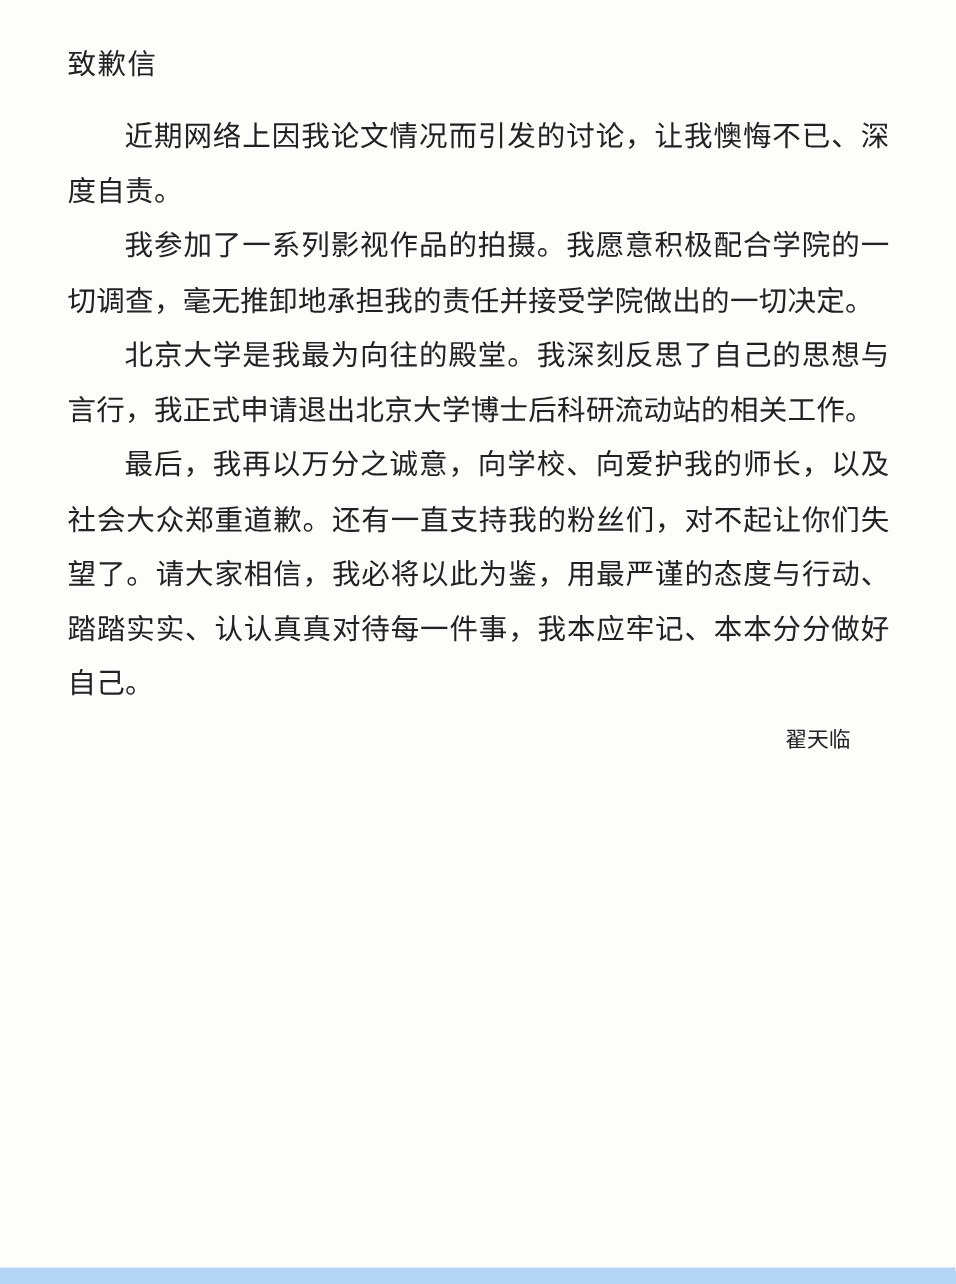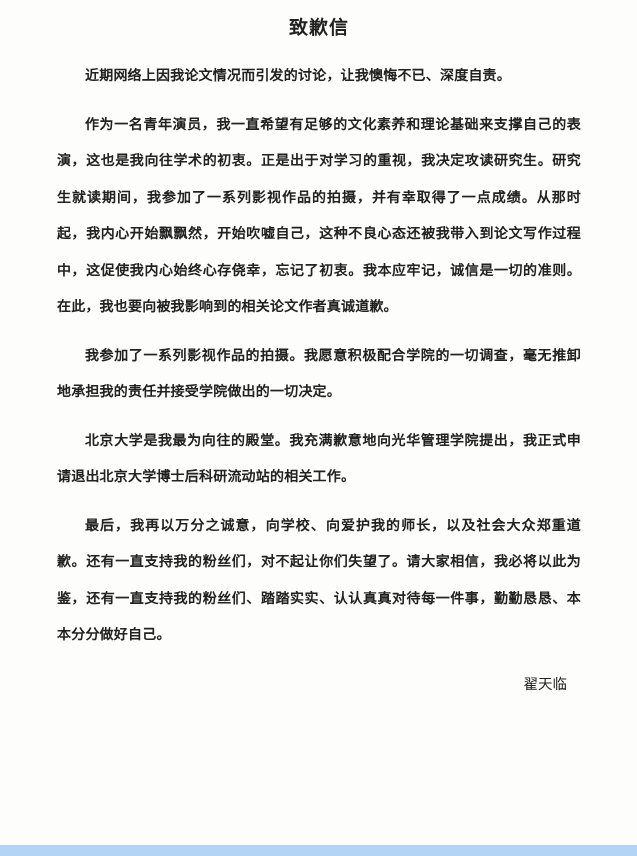--- a/index.html
+++ b/index.html
@@ -18,36 +18,34 @@
   .page {
     position: absolute;
     top: 0;
     left: 0;
     width: 637px;
     height: 845px;
     box-sizing: border-box;
     padding: 12px 44px 0 45px;
   }
   .title {
-    text-align: center;
     font-size: 19px;
-    font-weight: bold;
+    font-weight: normal;
     line-height: 32px;
-    margin: 0 0 14px 0;
+    margin: 16px 0 14px 0;
     letter-spacing: 1px;
   }
   .letter-body p {
-    margin: 12px;
-    font-size: 14px;
+    margin: 0;
+    font-size: 19px;
     line-height: 36.5px;
     text-indent: 2em;
     text-align: justify;
     text-justify: inter-ideograph;
     letter-spacing: 0.2px;
-    font-weight: bold;
   }
   .signature-block {
     text-align: right;
     font-size: 14.5px;
     line-height: 36.5px;
   }
   .signature-name {
     padding-right: 26px;
   }
   .bottom-bar {
@@ -60,24 +58,23 @@
   }
 </style>
 </head>
 <body>
 
 <div class="page">
   <h1 class="title">致歉信</h1>
 
   <div class="letter-body">
     <p>近期网络上因我论文情况而引发的讨论，让我懊悔不已、深度自责。</p>
-    <p>作为一名青年演员，我一直希望有足够的文化素养和理论基础来支撑自己的表演，这也是我向往学术的初衷。正是出于对学习的重视，我决定攻读研究生。研究生就读期间，我参加了一系列影视作品的拍摄，并有幸取得了一点成绩。从那时起，我内心开始飘飘然，开始吹嘘自己，这种不良心态还被我带入到论文写作过程中，这促使我内心始终心存侥幸，忘记了初衷。我本应牢记，诚信是一切的准则。在此，我也要向被我影响到的相关论文作者真诚道歉。</p>
     <p>我参加了一系列影视作品的拍摄。我愿意积极配合学院的一切调查，毫无推卸地承担我的责任并接受学院做出的一切决定。</p>
-    <p>北京大学是我最为向往的殿堂。我充满歉意地向光华管理学院提出，我正式申请退出北京大学博士后科研流动站的相关工作。</p>
-    <p>最后，我再以万分之诚意，向学校、向爱护我的师长，以及社会大众郑重道歉。还有一直支持我的粉丝们，对不起让你们失望了。请大家相信，我必将以此为鉴，还有一直支持我的粉丝们、踏踏实实、认认真真对待每一件事，勤勤恳恳、本本分分做好自己。</p>
+    <p>北京大学是我最为向往的殿堂。我深刻反思了自己的思想与言行，我正式申请退出北京大学博士后科研流动站的相关工作。</p>
+    <p>最后，我再以万分之诚意，向学校、向爱护我的师长，以及社会大众郑重道歉。还有一直支持我的粉丝们，对不起让你们失望了。请大家相信，我必将以此为鉴，用最严谨的态度与行动、踏踏实实、认认真真对待每一件事，我本应牢记、本本分分做好自己。</p>
   </div>
 
   <div class="signature-block">
     <div class="signature-name">翟天临</div>
 
   </div>
 </div>
 
 <div class="bottom-bar"></div>
 

